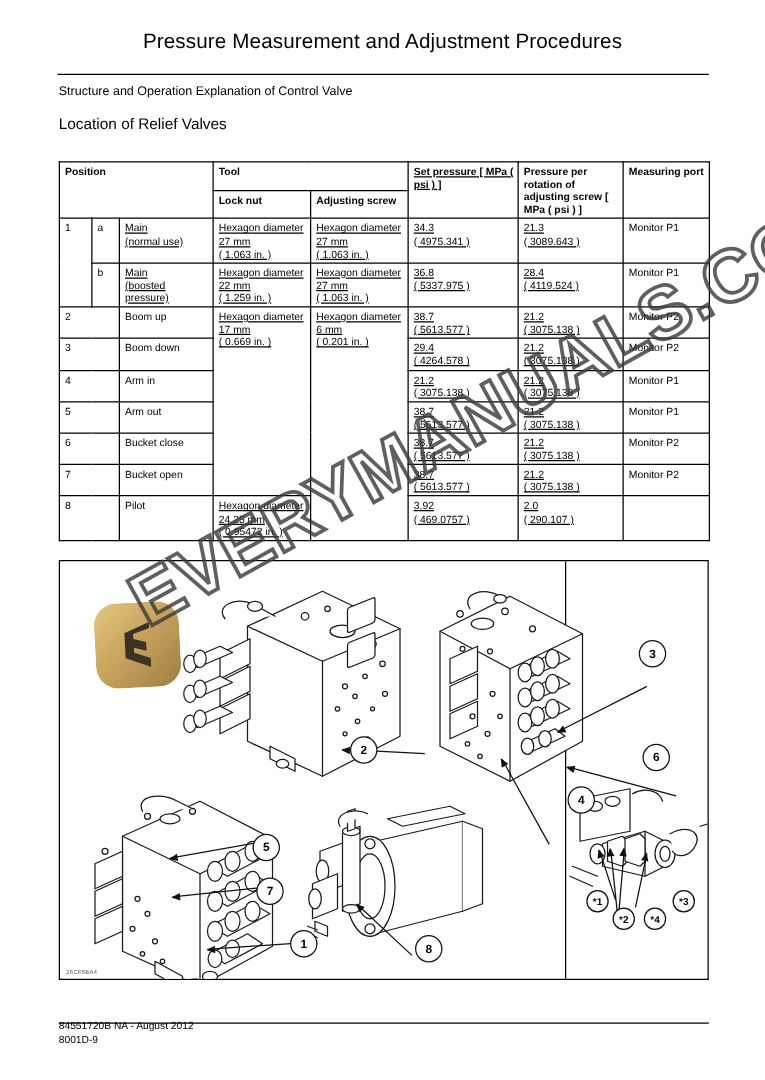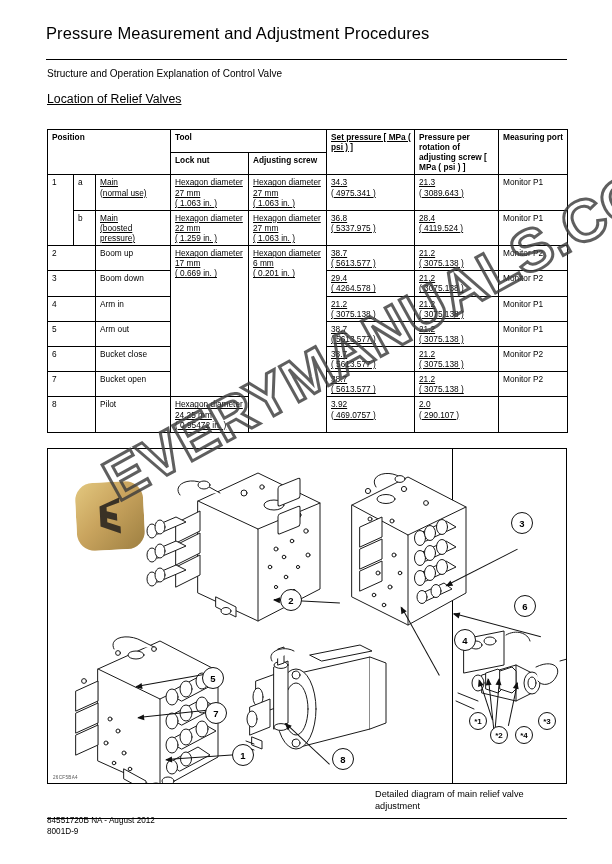--- a/index.html
+++ b/index.html
@@ -18,39 +18,39 @@
   .page {
     position: absolute;
     left: 0; top: 0;
     width: 612px; height: 864px;
   }
 
   
   .doc-title {
     position: absolute;
     left: 46px; top: 24px; width: 520px;
+    text-align: center;
     font-size: 16.5px;
     letter-spacing: 0.1px;
   }
   .rule-top {
     position: absolute;
     left: 46px; top: 59px; width: 521px;
     height: 0;
     border-top: 1.6px solid #000;
   }
   .sec-title {
     position: absolute;
     left: 47px; top: 68px;
     font-size: 10px;
   }
   .sub-title {
     position: absolute;
     left: 47px; top: 92px;
     font-size: 12.3px;
-    text-decoration: underline;
   }
 
   
   .tbl-wrap {
     position: absolute;
     left: 47px; top: 129px;
     width: 520px;
   }
   table.spec {
     border-collapse: collapse;
@@ -551,21 +551,20 @@
     <div class="callout" style="left:184px; top:295px;">1</div>
     <div class="callout" style="left:284px; top:299px;">8</div>
     <div class="callout small" style="left:421px; top:263px;">*1</div>
     <div class="callout small" style="left:442px; top:277px;">*2</div>
     <div class="callout small" style="left:467px; top:277px;">*4</div>
     <div class="callout small" style="left:490px; top:263px;">*3</div>
 
     <div class="fig-code">26CF5BA4</div>
   </div>
 
-  <div class="caption">Detailed diagram of main relief valve adjustment</div>
 
   <div class="rule-bot"></div>
   <div class="footer">
     <div>84551720B NA - August 2012</div>
     <div>8001D-9</div>
   </div>
 
   <div class="wm-logo">
     <svg class="wm-logo-glyph" viewBox="0 0 68 68">
       <defs>

